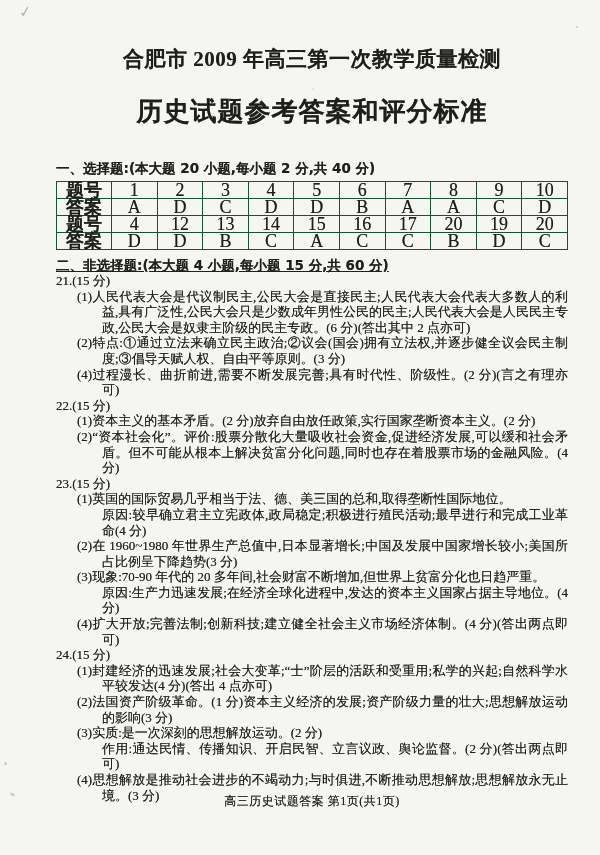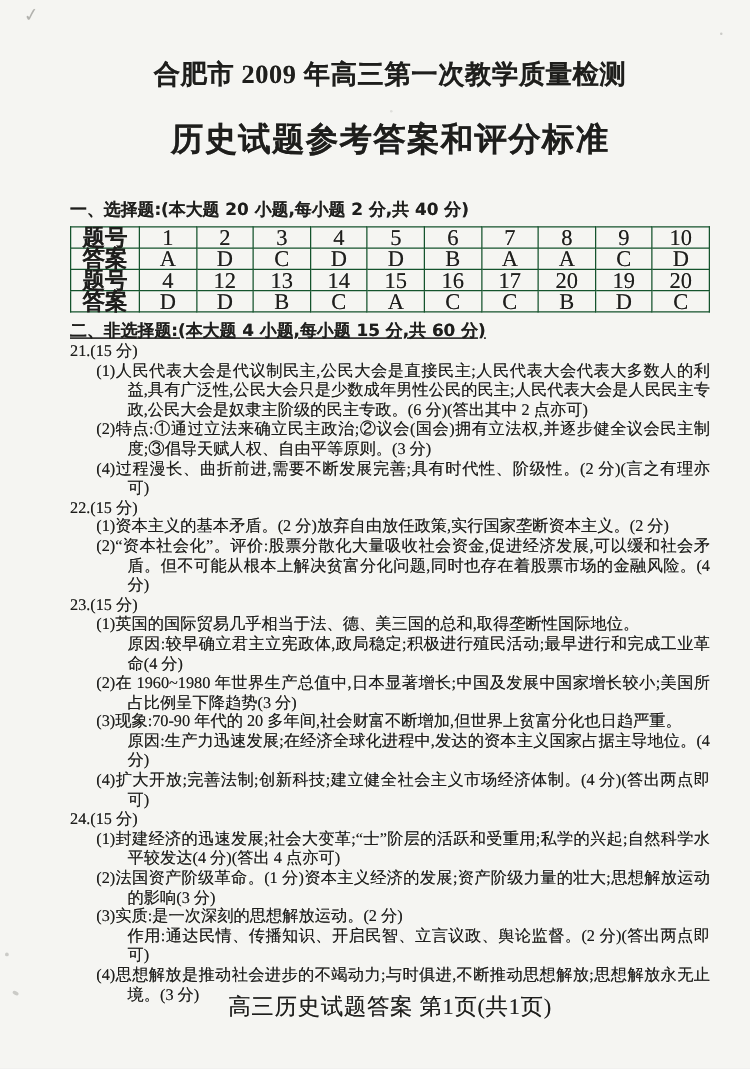--- a/index.html
+++ b/index.html
@@ -12,21 +12,21 @@
   .title2{margin:23px 0 0;text-align:center;font-weight:bold;font-size:26px;line-height:33px;letter-spacing:1px;}
   .sec{font-family:"DejaVu Sans","Liberation Sans",sans-serif;font-weight:bold;font-size:13.5px;line-height:16px;margin-top:32px;}
   .sec2{margin-top:7px;text-decoration:underline;}
   table.ans{width:100%;border-collapse:collapse;margin-top:5px;table-layout:fixed;}
   .ans td{border:1px solid #14532d;text-align:center;font-size:18px;height:16px;padding:0;line-height:16px;}
   .ans td.hdr{font-weight:bold;width:54px;}
   .body{font-size:13px;line-height:15.6px;text-align:justify;}
   .qnum{text-align:left;}
   .sub{padding-left:46px;text-indent:-25px;}
   .subpara{padding-left:46px;}
-  .footer{position:absolute;left:56px;top:793px;width:512px;text-align:center;font-size:18px;letter-spacing:0.5px;}
+  .footer{position:absolute;left:56px;top:793px;width:512px;text-align:center;font-size:12px;letter-spacing:0.5px;}
   .corner{position:absolute;left:19px;top:3px;font-size:15px;color:#b2b2ae;transform:rotate(-8deg);text-shadow:none;}
   .speck{position:absolute;background:#a8a8a4;border-radius:50%;opacity:0.55;}
   .speck.s1{left:4px;top:762px;width:3px;height:3px;}
   .speck.s2{left:10px;top:793px;width:5px;height:3px;transform:rotate(25deg);}
   .speck.s3{left:576px;top:26px;width:2px;height:2px;}
   .speck.s4{left:312px;top:88px;width:2px;height:2px;opacity:0.3;}
 </style>
 </head>
 <body>
 

